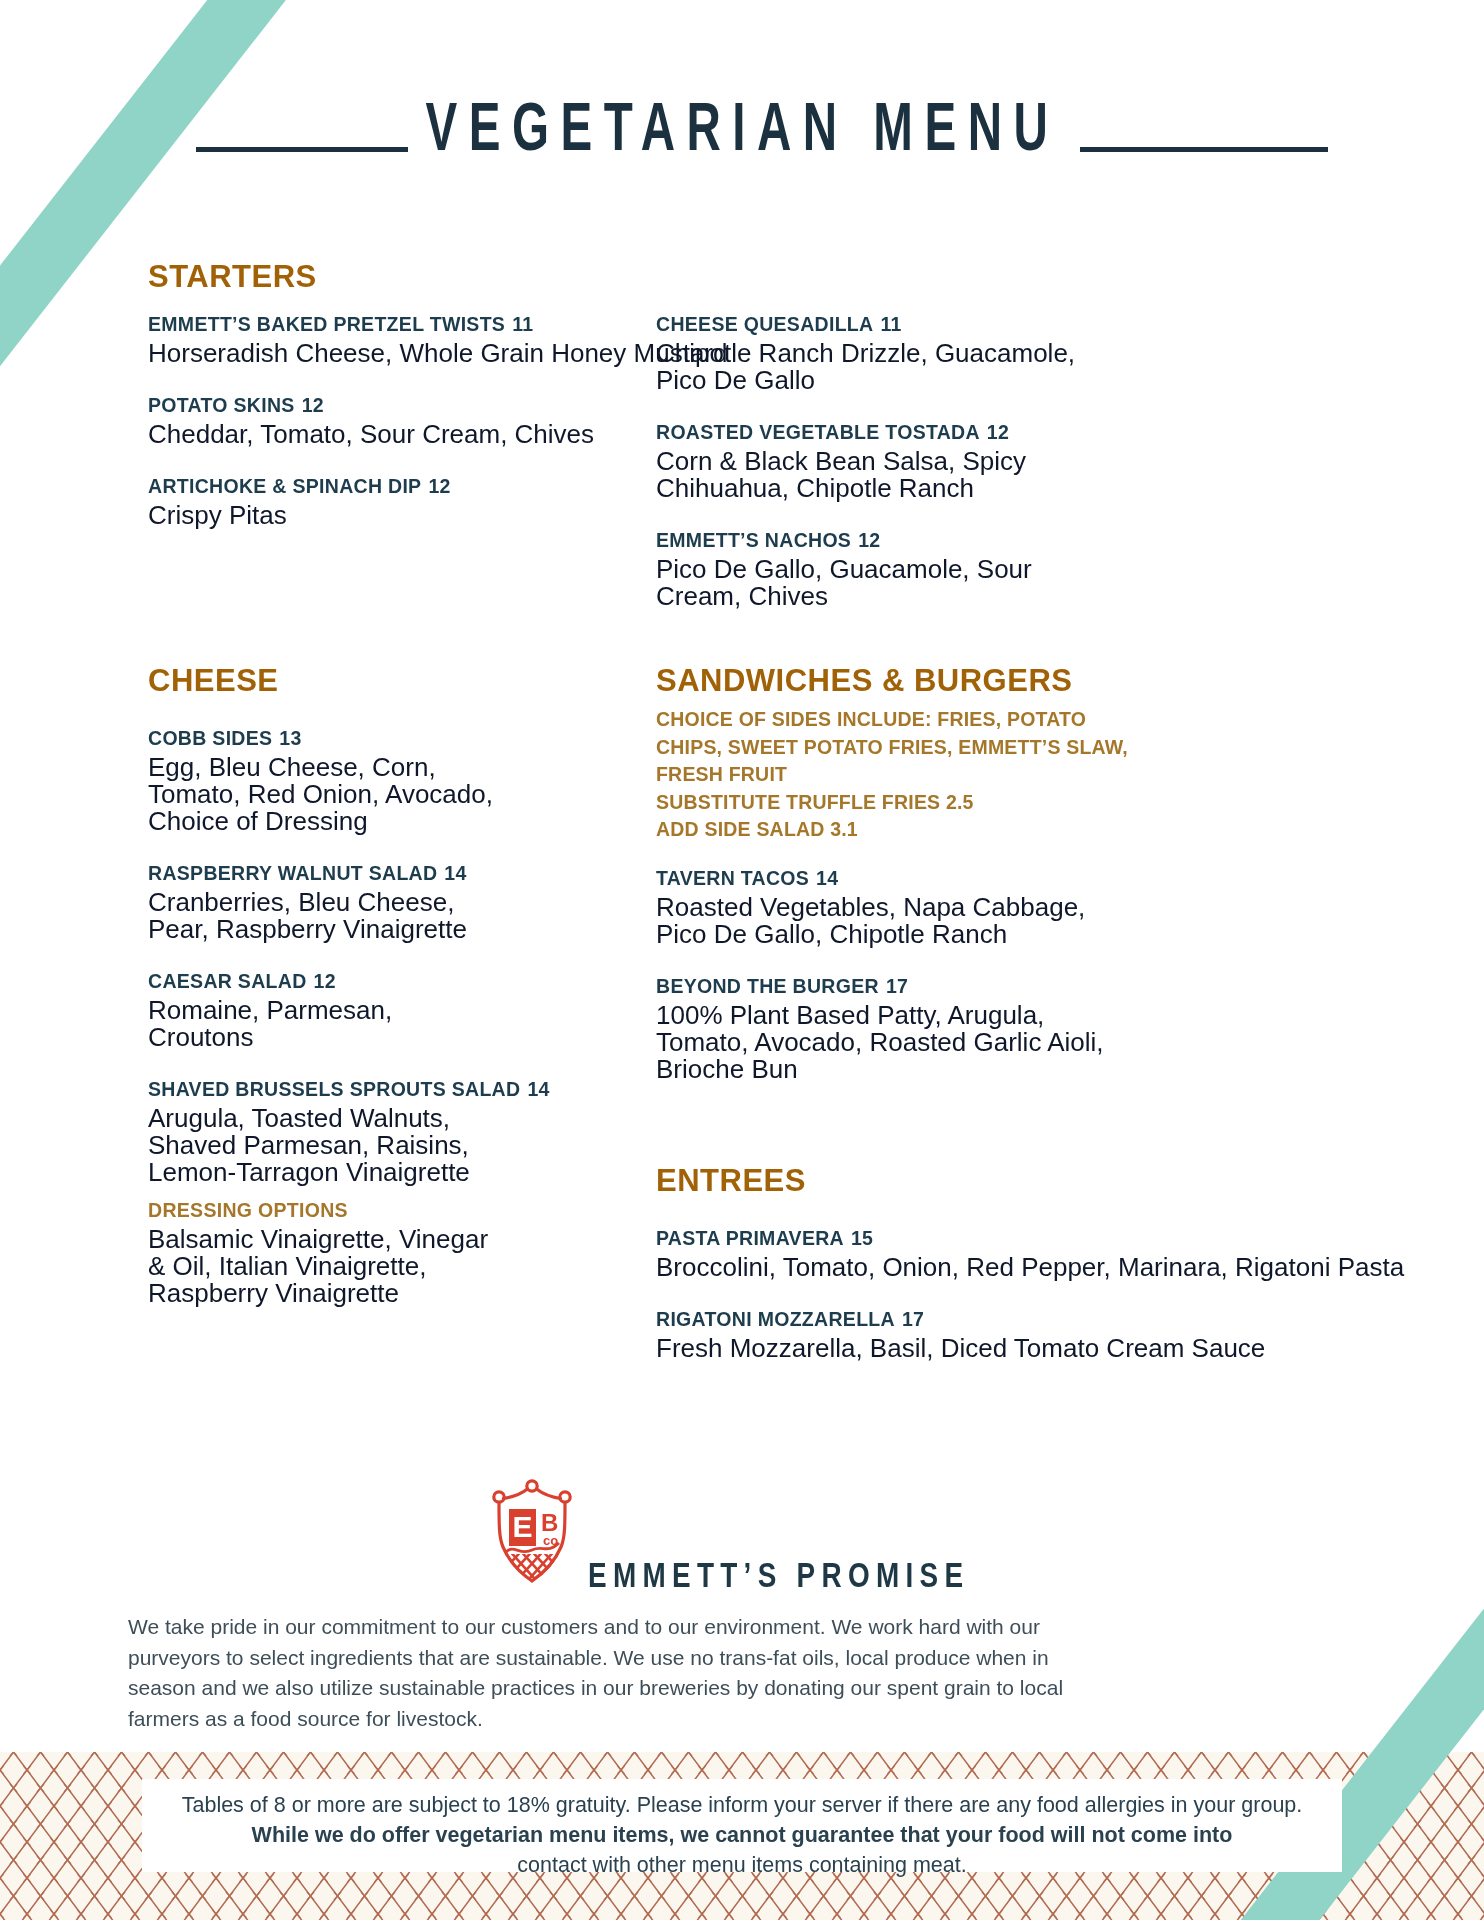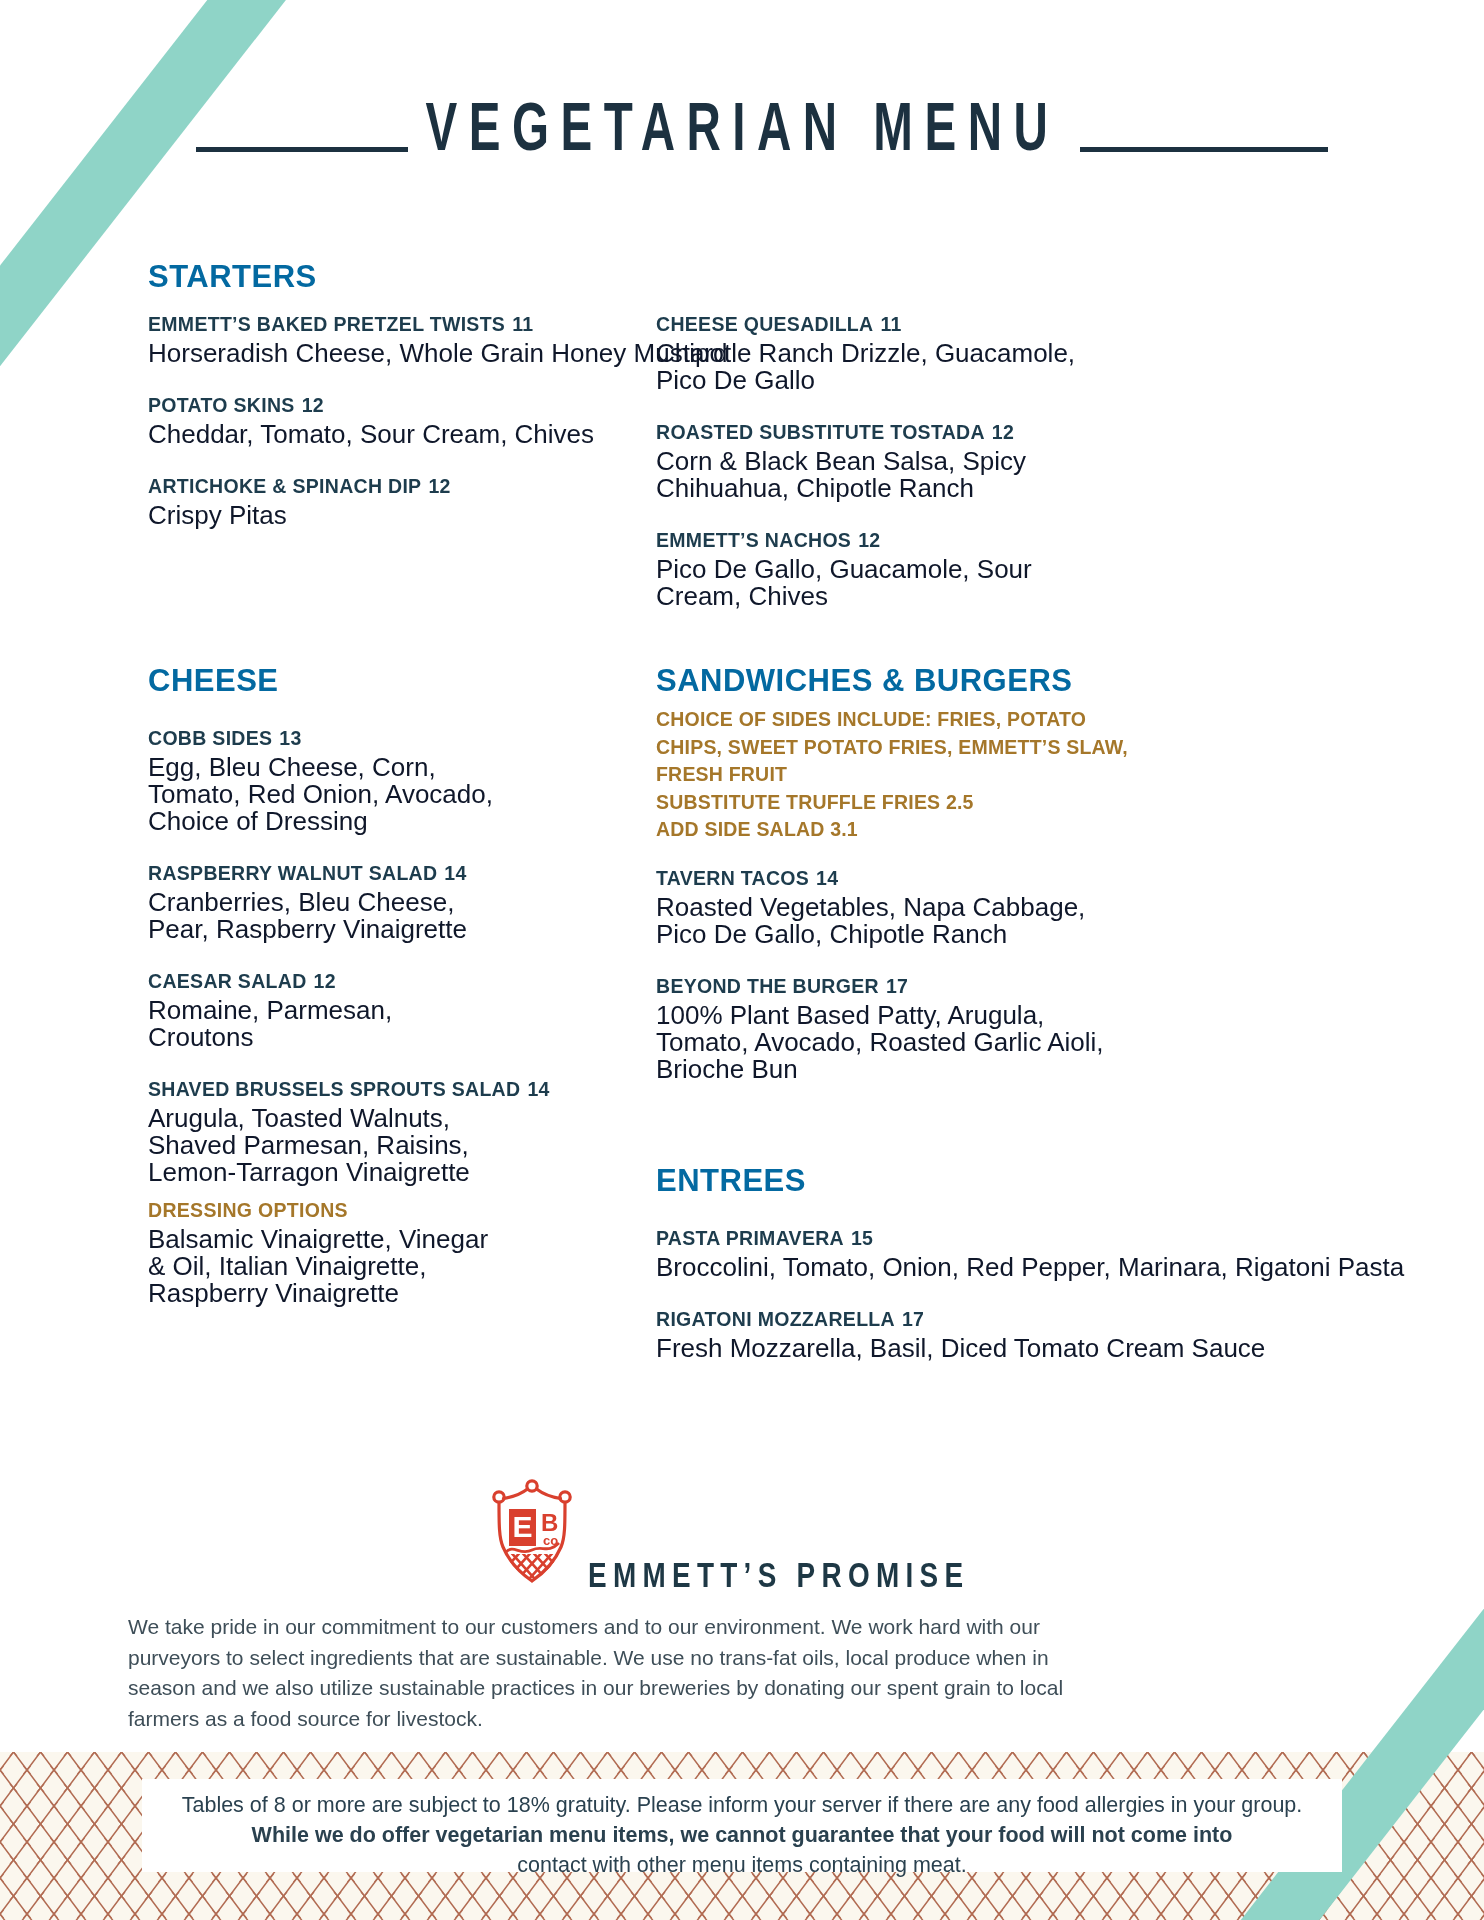--- a/index.html
+++ b/index.html
@@ -11,21 +11,21 @@
   .title-wrap{position:absolute;left:0;top:86px;width:100%;text-align:center;z-index:8;}
   .page-title{
     display:inline-block;font-size:58px;font-weight:700;letter-spacing:14px;
     color:#1c3140;white-space:nowrap;transform:scale(0.82,1.18);transform-origin:center top;
   }
   .rule{position:absolute;height:5px;background:#1c3140;top:147px;z-index:4;}
   .rule-left{left:196px;width:212px;}
   .rule-right{left:1080px;width:248px;}
   
   .col{position:absolute;z-index:8;}
-  .sec-heading{font-size:31px;line-height:38px;font-weight:700;color:#0369a1;letter-spacing:0.5px;white-space:nowrap;}
+  .sec-heading{font-size:31px;line-height:38px;font-weight:700;color:#a16207;letter-spacing:0.5px;white-space:nowrap;}
   .items{margin:0;}
   .menu-item{margin-top:26px;}
   .menu-item:first-child{margin-top:0;}
   .item-name{font-size:19.5px;line-height:25px;font-weight:700;color:#1d3c4d;letter-spacing:0.3px;white-space:nowrap;margin-bottom:3px;}
   .item-price{margin-left:7px;}
   .item-desc{font-size:26px;line-height:27px;font-weight:400;color:#0f172a;}
   .gold{color:#a5772a;}
   .note-lines{margin-top:6px;width:500px;}
   .note-line{font-size:19.5px;line-height:27.5px;font-weight:700;color:#a5772a;letter-spacing:0.2px;}
   .dressing{margin-top:12px;}
@@ -108,21 +108,21 @@
       </div>
     </div>
   </div>
   <div class="col" id="starters-col2" style="left:656px;top:312px;">
     <div class="items" id="starters-items-2">
       <div class="menu-item">
         <div class="item-name"><span>CHEESE QUESADILLA</span><span class="item-price">11</span></div>
         <div class="item-desc">Chipotle Ranch Drizzle, Guacamole, Pico De Gallo</div>
       </div>
       <div class="menu-item">
-        <div class="item-name"><span>ROASTED SUBSTITUTE TOSTADA</span><span class="item-price">12</span></div>
+        <div class="item-name"><span>ROASTED VEGETABLE TOSTADA</span><span class="item-price">12</span></div>
         <div class="item-desc">Corn &amp; Black Bean Salsa, Spicy Chihuahua, Chipotle Ranch</div>
       </div>
       <div class="menu-item">
         <div class="item-name"><span>EMMETT’S NACHOS</span><span class="item-price">12</span></div>
         <div class="item-desc">Pico De Gallo, Guacamole, Sour Cream, Chives</div>
       </div>
     </div>
   </div>
 
   <div class="col" id="salads-col" style="left:148px;top:662px;">

